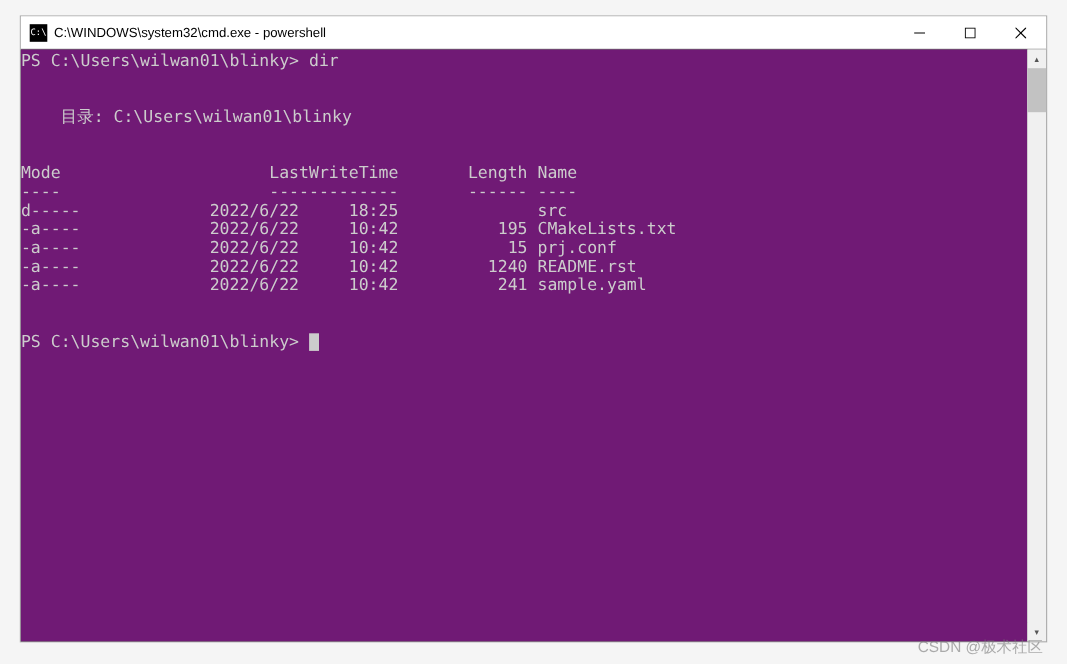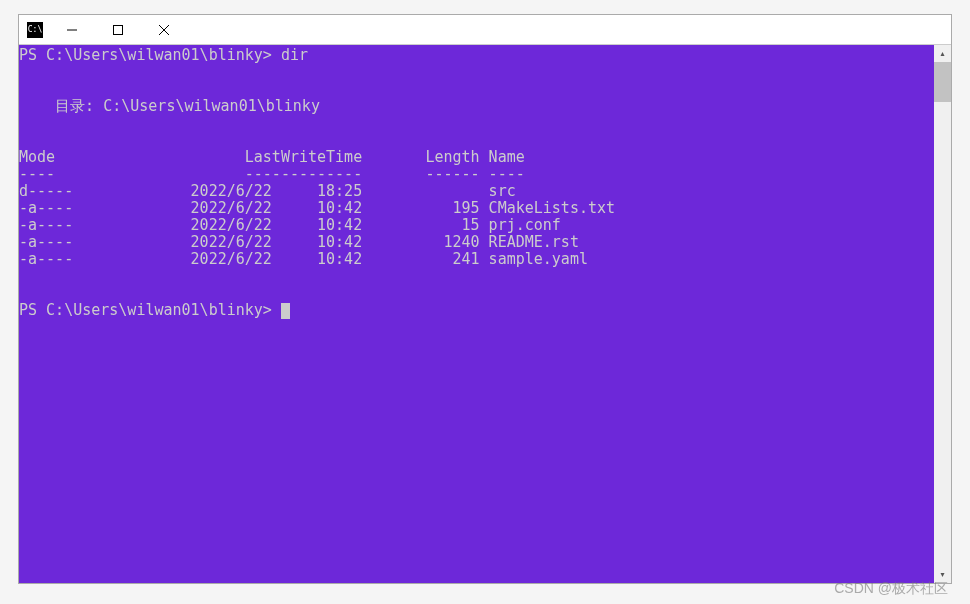--- a/index.html
+++ b/index.html
@@ -66,21 +66,21 @@
       cursor: pointer;
     }
     .console-wrap {
       flex: 1;
       display: flex;
       background: #000;
       position: relative;
     }
     .console {
       flex: 1;
-      background: #6d28d9;
+      background: #701a75;
       color: #ccc;
       font-family: "Consolas", "NSimSun", "SimSun", monospace;
       font-size: 15px;
       line-height: 17px;
       padding: 2px 0 0 0;
       white-space: pre;
       overflow: hidden;
     }
     .scrollbar {
       width: 17px;
@@ -129,20 +129,21 @@
       font-family: "Microsoft YaHei", sans-serif;
       pointer-events: none;
     }
   </style>
 </head>
 <body>
 
 <div class="window">
   <div class="titlebar">
     <div class="titlebar-icon">C:\</div>
+    <div class="titlebar-title">C:\WINDOWS\system32\cmd.exe - powershell</div>
     <div class="titlebar-controls">
       <div class="titlebar-btn">
         <svg width="10" height="10" viewBox="0 0 10 10">
             <line x1="0" y1="5" x2="10" y2="5" stroke="#000" stroke-width="1"></line>
           </svg>
       </div>
       <div class="titlebar-btn">
         <svg width="10" height="10" viewBox="0 0 10 10">
             <rect x="0.5" y="0.5" width="9" height="9" fill="none" stroke="#000" stroke-width="1"></rect>
           </svg>

